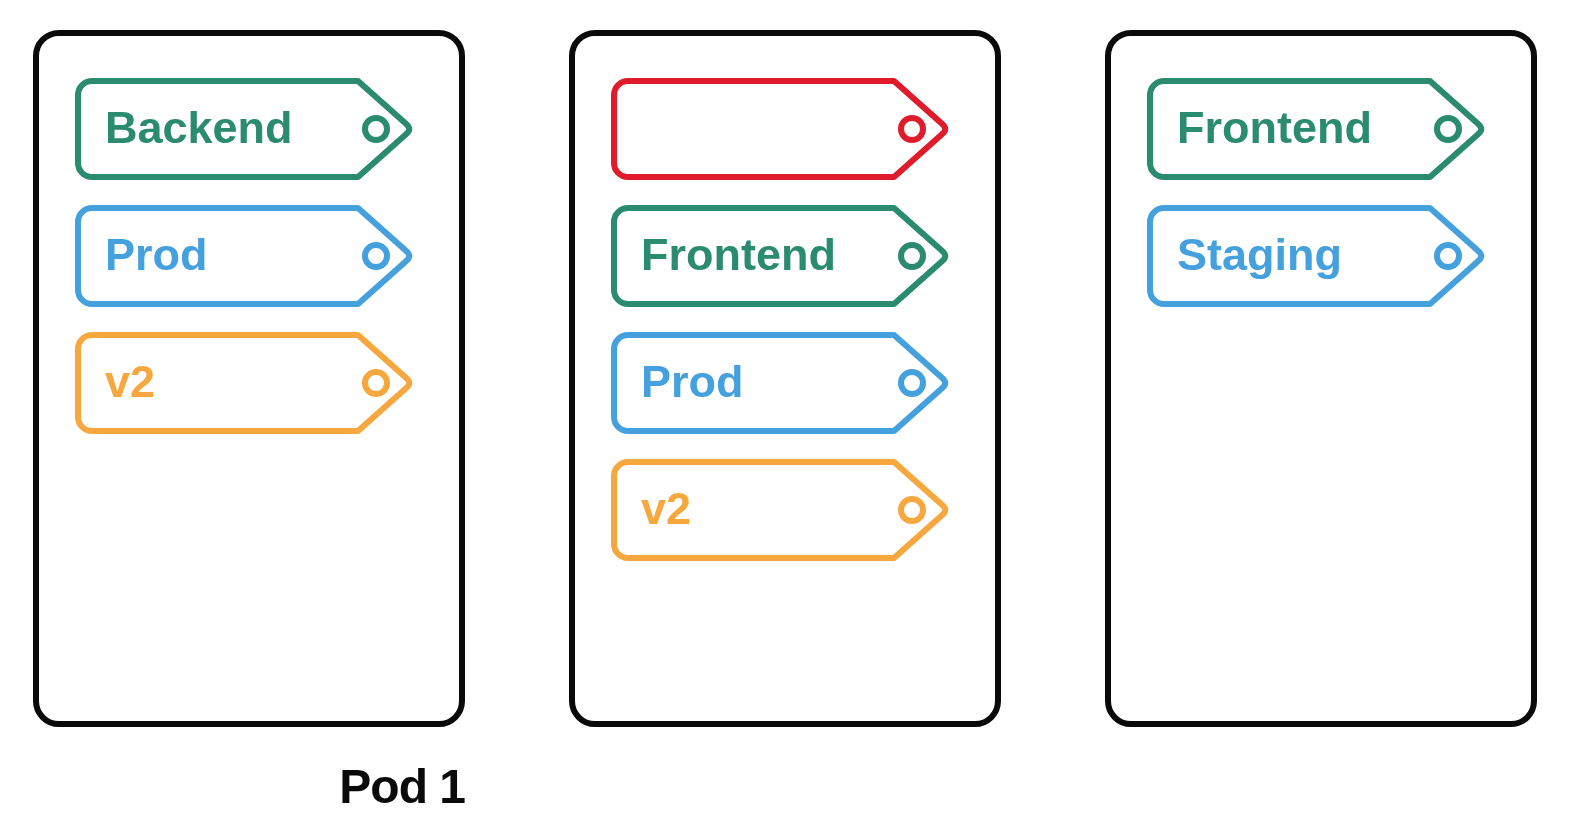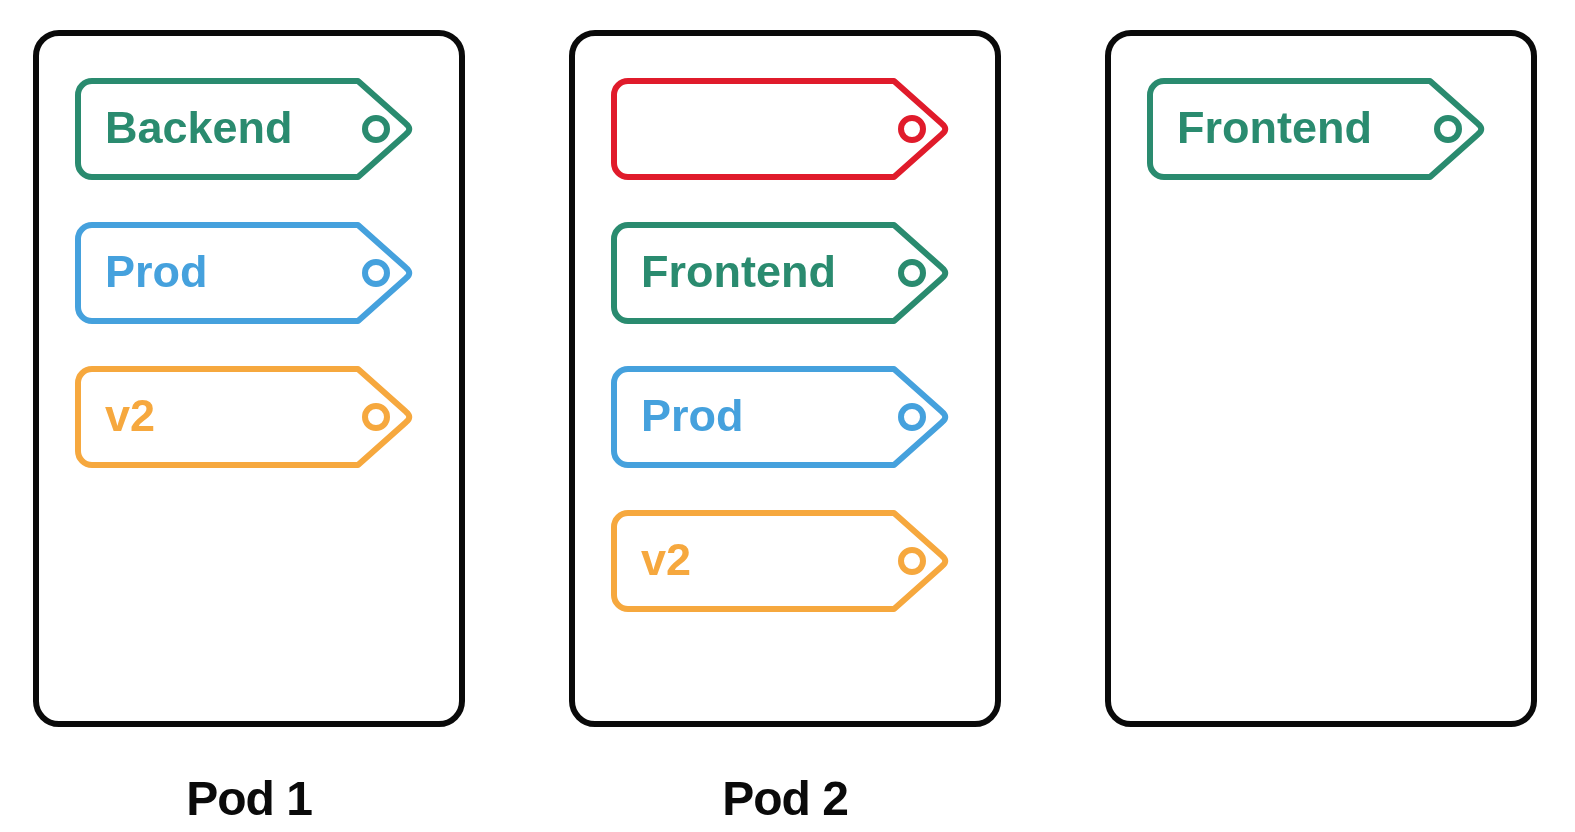--- a/index.html
+++ b/index.html
@@ -27,21 +27,21 @@
   .pod-box {
     height: 697px;
     background: #ffffff;
     border: 6px solid #0a0a0a;
     border-radius: 26px;
     padding: 42px 0 0 36px;
   }
   .tags {
     display: flex;
     flex-direction: column;
-    gap: 42px;
+    gap: 25px;
   }
   .tag {
     position: relative;
     width: 343px;
     height: 102px;
   }
   .tag svg {
     position: absolute;
     left: 0; top: 0;
     width: 100%; height: 100%;
@@ -60,22 +60,22 @@
     left: 30px;
     top: 50%;
     transform: translateY(-53%);
     font-size: 45px;
     font-weight: bold;
     line-height: 1;
     white-space: nowrap;
     color: var(--tag-color);
   }
   .pod-label {
-    margin-top: 44px;
-    text-align: center;
+    margin-top: 32px;
+    text-align: right;
     font-size: 48px;
     font-weight: bold;
     color: #0a0a0a;
     letter-spacing: -1px;
   }
 </style>
 </head>
 <body>
 
 <main class="diagram">
@@ -138,30 +138,36 @@
 
   <div class="tag" style="--tag-color: #f6a83e;">
     <svg viewBox="0 0 343 102" aria-hidden="true">
       <path d="M 17 3 H 283 L 331 45.8 Q 337.5 51 331 56.2 L 283 99 H 17 A 14 14 0 0 1 3 85 V 17 A 14 14 0 0 1 17 3 Z"></path>
       <circle cx="301" cy="51" r="11"></circle>
     </svg>
     <span class="tag-text">v2</span>
   </div>
 </div>
     </div>
-    <div class="pod-label">Pod 2</div>
   </section>
 
   <section class="pod">
     <div class="pod-box">
       <div class="tags">
   <div class="tag" style="--tag-color: #2a8b6f;">
     <svg viewBox="0 0 343 102" aria-hidden="true">
       <path d="M 17 3 H 283 L 331 45.8 Q 337.5 51 331 56.2 L 283 99 H 17 A 14 14 0 0 1 3 85 V 17 A 14 14 0 0 1 17 3 Z"></path>
       <circle cx="301" cy="51" r="11"></circle>
     </svg>
     <span class="tag-text">Frontend</span>
   </div>
 
+  <div class="tag" style="--tag-color: #45a1dd;">
+    <svg viewBox="0 0 343 102" aria-hidden="true">
+      <path d="M 17 3 H 283 L 331 45.8 Q 337.5 51 331 56.2 L 283 99 H 17 A 14 14 0 0 1 3 85 V 17 A 14 14 0 0 1 17 3 Z"></path>
+      <circle cx="301" cy="51" r="11"></circle>
+    </svg>
+    <span class="tag-text">Staging</span>
+  </div>
 </div>
     </div>
   </section>
 </main>
 
 </body></html>

